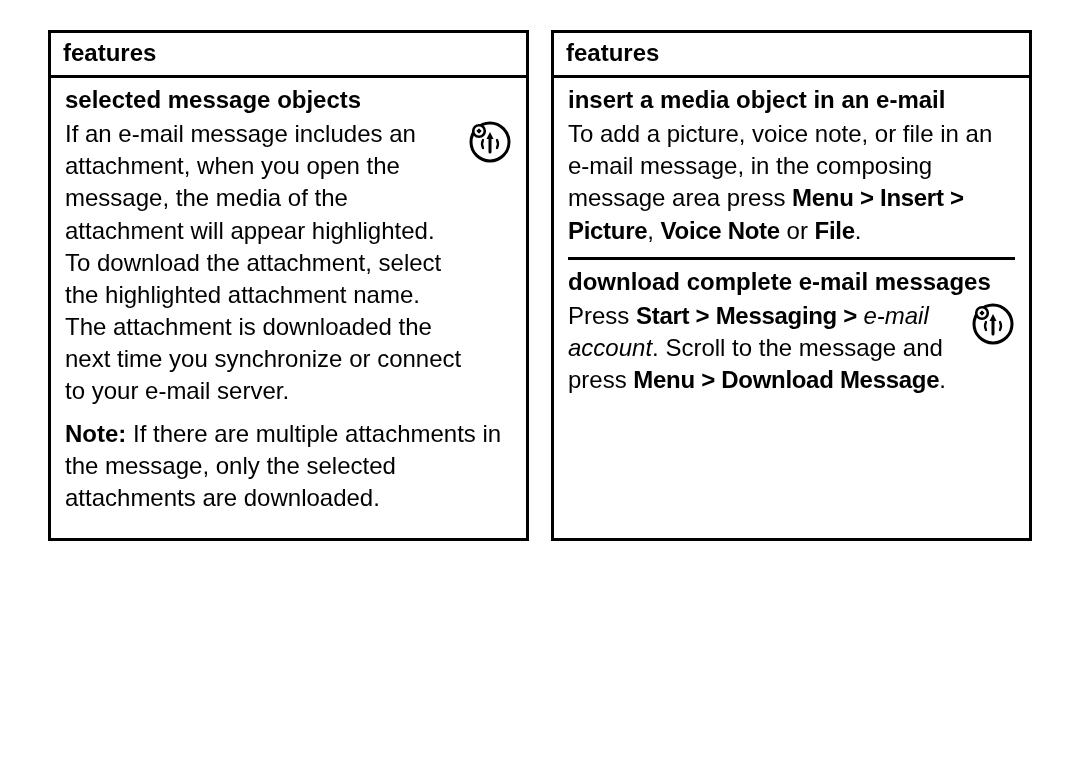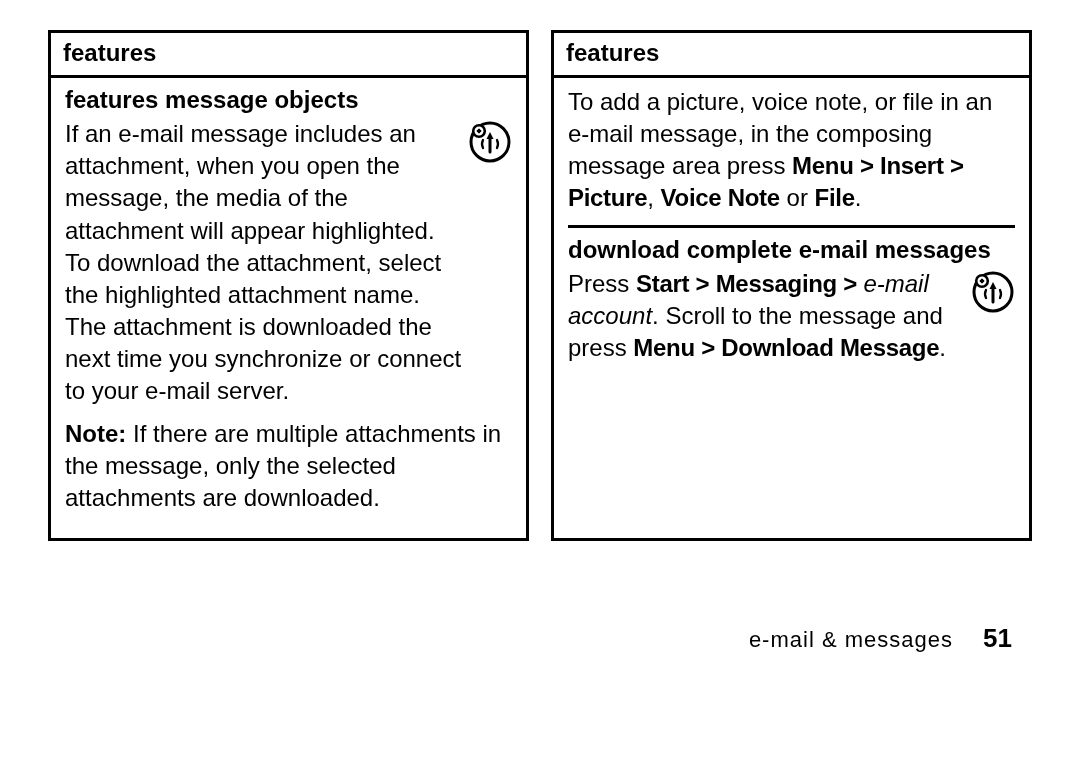--- a/index.html
+++ b/index.html
@@ -24,21 +24,21 @@
   </style>
 </head>
 <body>
 
 <div class="page">
   <div class="cols">
 
     <div class="panel">
       <div class="panel-header">features</div>
       <div class="panel-body">
-        <div class="subhead">features message objects</div>
+        <div class="subhead">selected message objects</div>
         <div class="with-icon">
           <span class="antenna-icon">
             <svg viewBox="0 0 44 44" width="44" height="44">
               <circle cx="22" cy="22" r="19" fill="none" stroke="#000" stroke-width="3"></circle>
               <circle cx="11" cy="11" r="5.8" fill="#fff" stroke="#000" stroke-width="2.6"></circle>
               <line x1="8.8" y1="11" x2="13.2" y2="11" stroke="#000" stroke-width="2.2"></line>
               <line x1="11" y1="8.8" x2="11" y2="13.2" stroke="#000" stroke-width="2.2"></line>
               <line x1="22" y1="32" x2="22" y2="18" stroke="#000" stroke-width="3" stroke-linecap="round"></line>
               <polygon points="22,12 18.5,19 25.5,19" fill="#000"></polygon>
               <path d="M15 20 Q13 24 15 28" fill="none" stroke="#000" stroke-width="2.3" stroke-linecap="round"></path>
@@ -51,20 +51,21 @@
           <span class="bold">Note:</span><span> If there are multiple attachments in the message, only the selected attachments are downloaded.</span>
         </p>
       </div>
     </div>
 
     <div class="panel">
       <div class="panel-header">features</div>
       <div class="panel-body">
 
         <div class="section">
+          <div class="subhead">insert a media object in an e-mail</div>
           <p>
             <span>To add a picture, voice note, or file in an e-mail message, in the composing message area press </span><span class="boldcond">Menu &gt; Insert &gt; Picture</span><span>, </span><span class="boldcond">Voice Note</span><span> or </span><span class="boldcond">File</span><span>.</span>
           </p>
         </div>
 
         <div class="section">
           <div class="subhead">download complete e-mail messages</div>
           <div class="with-icon">
             <span class="antenna-icon">
               <svg viewBox="0 0 44 44" width="44" height="44">
@@ -82,17 +83,13 @@
               <span>Press </span><span class="boldcond">Start &gt; Messaging &gt; </span><span class="ital">e-mail account</span><span>. Scroll to the message and press </span><span class="boldcond">Menu &gt; Download Message</span><span>.</span>
             </p>
           </div>
         </div>
 
       </div>
     </div>
 
   </div>
 
-  <div class="footer">
-    <span class="sect">e-mail &amp; messages</span>
-    <span class="pg">51</span>
-  </div>
 </div>
 
 </body></html>

